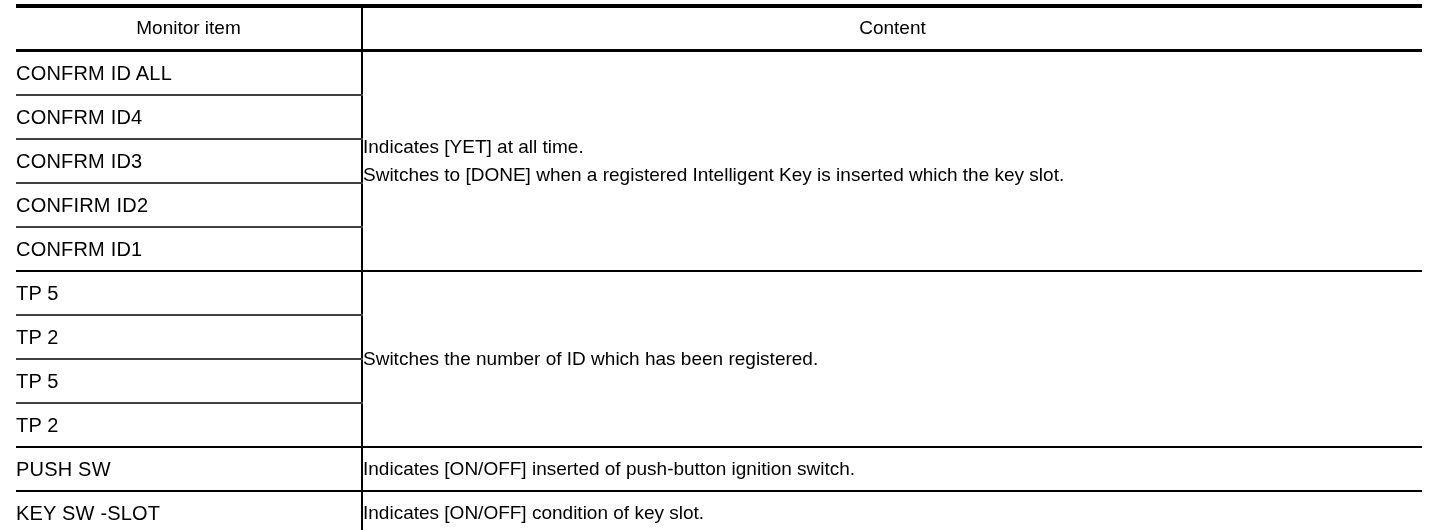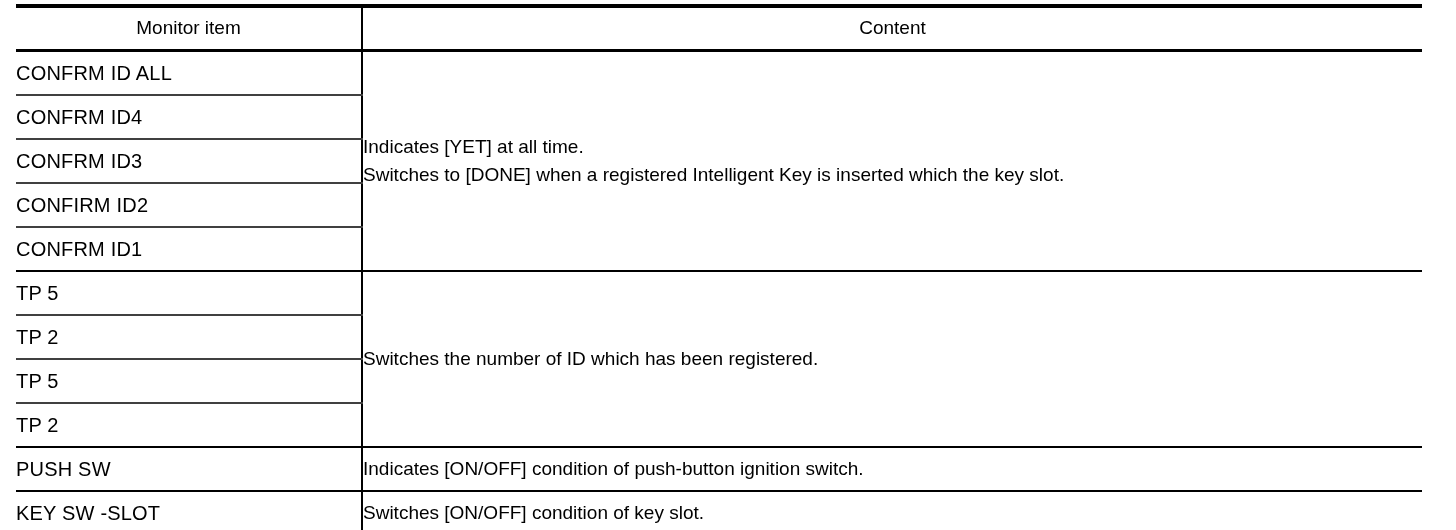--- a/index.html
+++ b/index.html
@@ -131,26 +131,26 @@
       <tr>
         <td class="item-cell">TP 5</td>
       </tr>
       <tr>
         <td class="item-cell group-end">TP 2</td>
       </tr>
 
       <tr>
         <td class="item-cell group-end">PUSH SW</td>
         <td class="content-cell group-end">
-          <p>Indicates [ON/OFF] condition of push-button ignition switch.</p>
+          <p>Indicates [ON/OFF] inserted of push-button ignition switch.</p>
         </td>
       </tr>
 
       <tr>
         <td class="item-cell table-end">KEY SW -SLOT</td>
         <td class="content-cell table-end">
-          <p>Switches [ON/OFF] condition of key slot.</p>
+          <p>Indicates [ON/OFF] condition of key slot.</p>
         </td>
       </tr>
 
     </tbody>
   </table>
 </div>
 
 </body></html>

